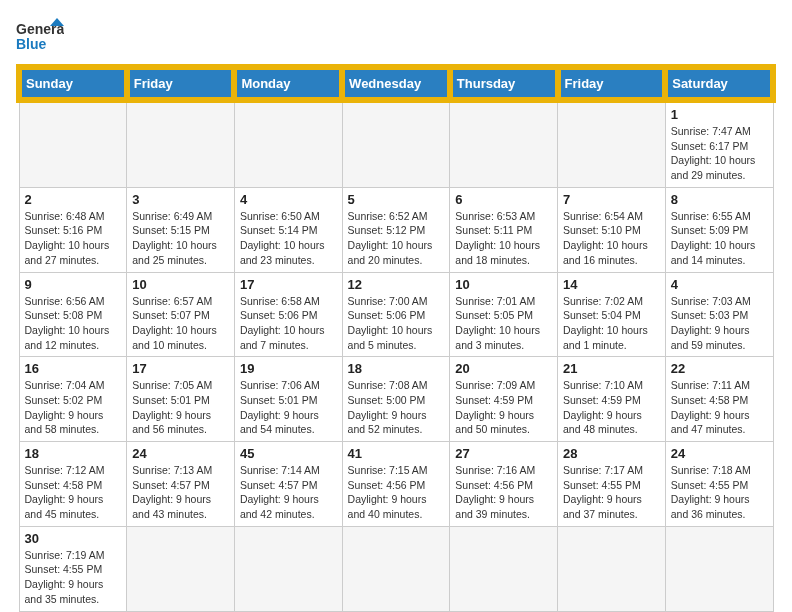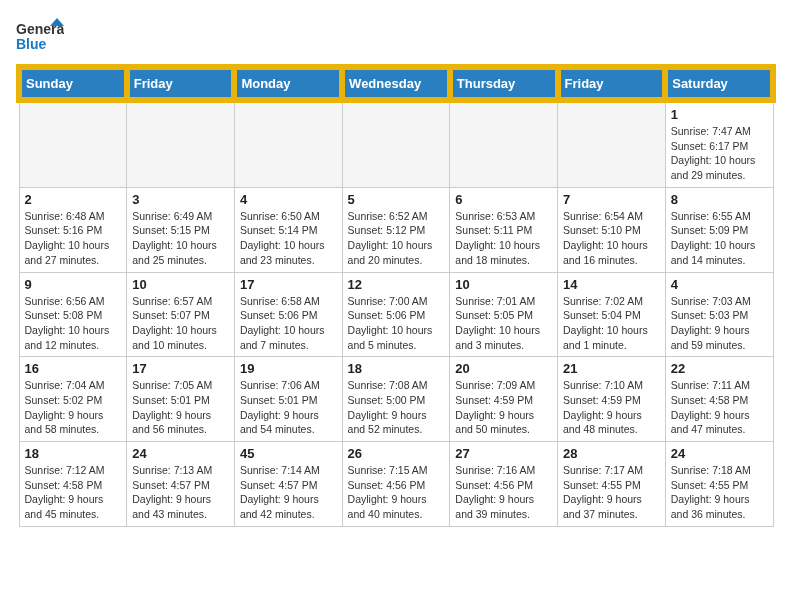--- a/index.html
+++ b/index.html
@@ -223,30 +223,42 @@
         </td>
         <td>
           <span class="day-number">24</span>
           <div class="day-info">Sunrise: 7:13 AM<br>Sunset: 4:57 PM<br>Daylight: 9 hours and 43 minutes.</div>
         </td>
         <td>
           <span class="day-number">45</span>
           <div class="day-info">Sunrise: 7:14 AM<br>Sunset: 4:57 PM<br>Daylight: 9 hours and 42 minutes.</div>
         </td>
         <td>
-          <span class="day-number">26</span>
+          <span class="day-number">41</span>
           <div class="day-info">Sunrise: 7:15 AM<br>Sunset: 4:56 PM<br>Daylight: 9 hours and 40 minutes.</div>
         </td>
         <td>
           <span class="day-number">27</span>
           <div class="day-info">Sunrise: 7:16 AM<br>Sunset: 4:56 PM<br>Daylight: 9 hours and 39 minutes.</div>
         </td>
         <td>
           <span class="day-number">28</span>
           <div class="day-info">Sunrise: 7:17 AM<br>Sunset: 4:55 PM<br>Daylight: 9 hours and 37 minutes.</div>
         </td>
         <td>
           <span class="day-number">24</span>
           <div class="day-info">Sunrise: 7:18 AM<br>Sunset: 4:55 PM<br>Daylight: 9 hours and 36 minutes.</div>
         </td>
+      </tr>
+      <tr class="last-row">
+        <td>
+          <span class="day-number">30</span>
+          <div class="day-info">Sunrise: 7:19 AM<br>Sunset: 4:55 PM<br>Daylight: 9 hours and 35 minutes.</div>
+        </td>
+        <td class="empty"></td>
+        <td class="empty"></td>
+        <td class="empty"></td>
+        <td class="empty"></td>
+        <td class="empty"></td>
+        <td class="empty"></td>
       </tr>
     </tbody>
 </table>
 
 </body></html>

